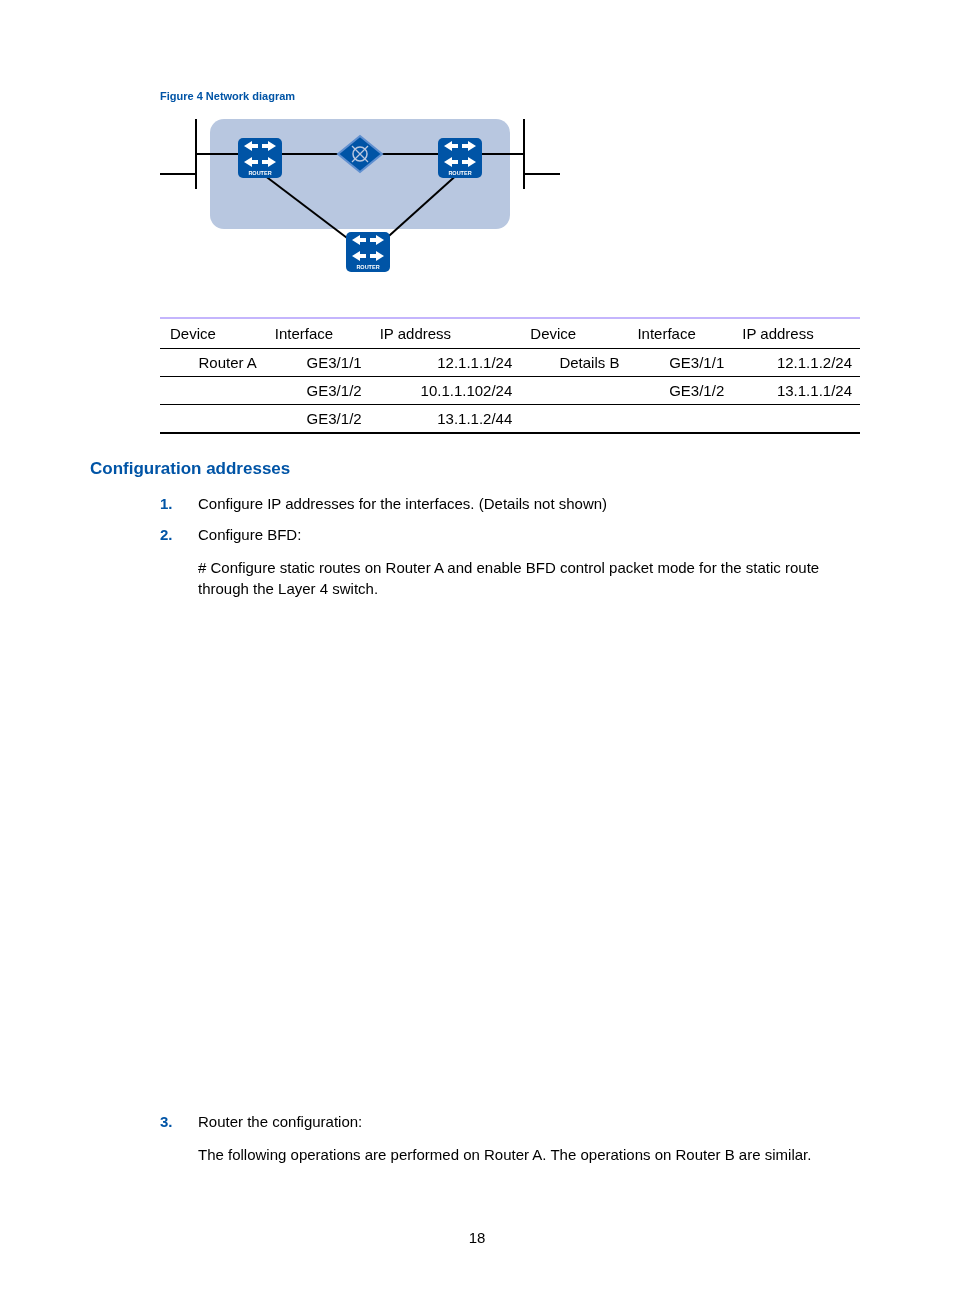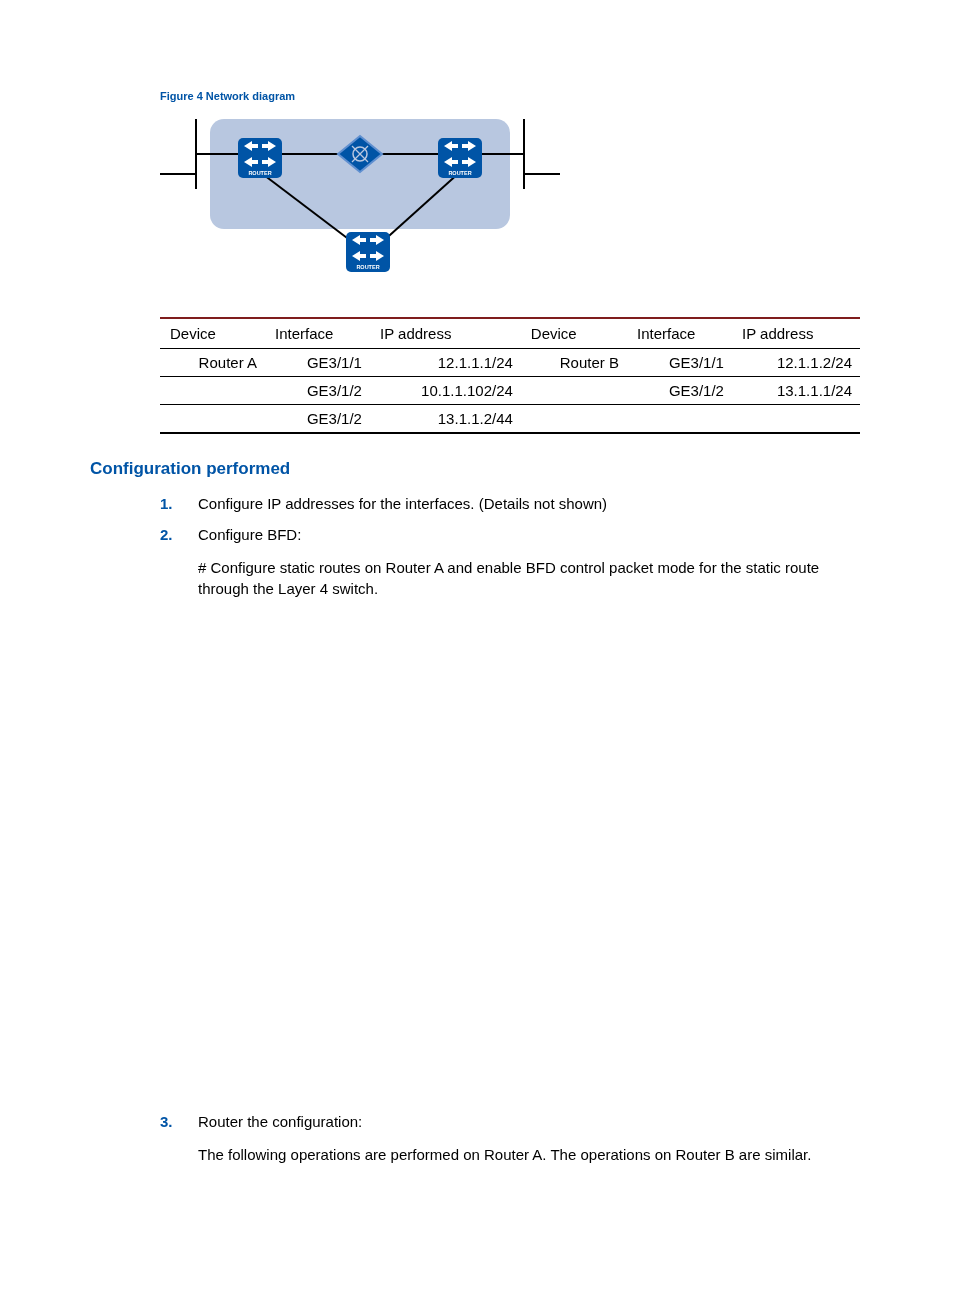--- a/index.html
+++ b/index.html
@@ -33,21 +33,21 @@
   }
   table.addr {
     border-collapse: collapse;
     width: 700px;
     font-size: 15px;
   }
   table.addr th {
     text-align: left;
     font-weight: normal;
     padding: 6px 8px 6px 10px;
-    border-top: 2px solid #7f1d1d;
+    border-top: 2px solid #c4b5fd;
     border-bottom: 1.5px solid #000;
   }
   table.addr td {
     text-align: right;
     padding: 5px 8px 5px 10px;
   }
   tr.rt td { border-top: 1px solid #000; }
   tr.rb td { border-bottom: 2px solid #000; }
   .section-heading {
     color: #0054a6;
@@ -161,21 +161,21 @@
             <th>Device</th>
             <th>Interface</th>
             <th>IP address</th>
           </tr>
         </thead>
         <tbody>
           <tr class="rt">
             <td>Router A</td>
             <td>GE3/1/1</td>
             <td>12.1.1.1/24</td>
-            <td>Router B</td>
+            <td>Details B</td>
             <td>GE3/1/1</td>
             <td>12.1.1.2/24</td>
           </tr>
           <tr class="rt">
             <td></td>
             <td>GE3/1/2</td>
             <td>10.1.1.102/24</td>
             <td></td>
             <td>GE3/1/2</td>
             <td>13.1.1.1/24</td>
@@ -185,32 +185,33 @@
             <td>GE3/1/2</td>
             <td>13.1.1.2/44</td>
             <td></td>
             <td></td>
             <td></td>
           </tr>
         </tbody>
       </table>
   </div>
 
-  <div class="section-heading">Configuration performed</div>
+  <div class="section-heading">Configuration addresses</div>
 
   <ol class="proc" id="proc-list">
       <li>
         <div class="li-text">Configure IP addresses for the interfaces. (Details not shown)</div>
       </li>
       <li>
         <div class="li-text">Configure BFD:</div>
         <div class="sub-text"># Configure static routes on Router A and enable BFD control packet mode for the static route through the Layer 4 switch.</div>
         <div class="spacer-a"></div>
         <div class="spacer-b"></div>
       </li>
       <li>
         <div class="li-text">Router the configuration:</div>
         <div class="sub-text">The following operations are performed on Router A. The operations on Router B are similar.</div>
       </li>
     </ol>
 
+  <div class="page-num">18</div>
 
 </div>
 
 </body></html>

